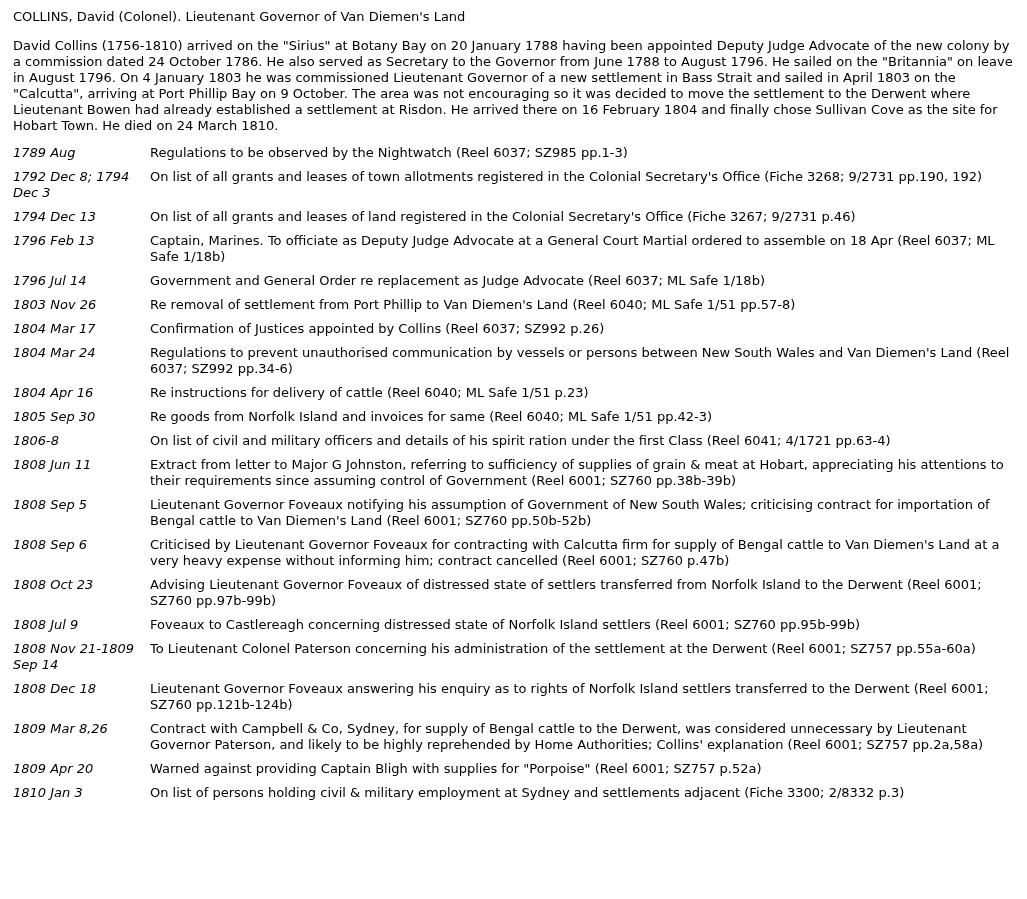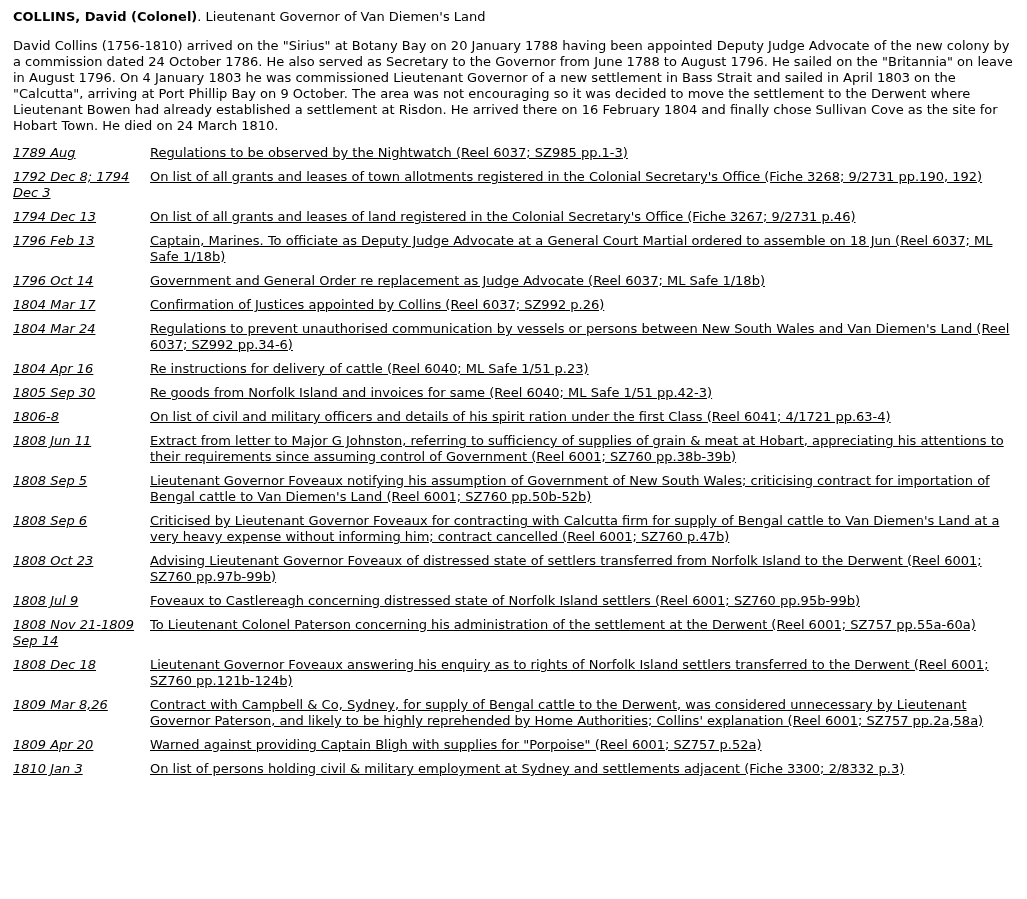--- a/index.html
+++ b/index.html
@@ -16,30 +16,29 @@
   .page {
     width: 1027px;
     box-sizing: border-box;
     padding: 9px 13px 6px 13px;
     background: #ffffff;
   }
   .doc-title {
     margin: 0 0 13px 0;
   }
   .title-name {
-    font-weight: bold;
+    font-weight: normal;
   }
   .bio {
     margin: 3px 0 11px 0;
   }
   table.entries {
     border-collapse: collapse;
     width: 100%;
     table-layout: fixed;
-    text-decoration: underline;
   }
   table.entries td {
     vertical-align: top;
     padding: 0 0 8px 0;
   }
   td.date-cell {
     width: 137px;
     font-style: italic;
   }
   td.desc-cell {
@@ -68,28 +67,32 @@
     <td class="desc-cell">On list of all grants and leases of town allotments registered in the Colonial Secretary's Office (Fiche 3268; 9/2731 pp.190, 192)</td>
   </tr>
 
   <tr>
     <td class="date-cell">1794 Dec 13</td>
     <td class="desc-cell">On list of all grants and leases of land registered in the Colonial Secretary's Office (Fiche 3267; 9/2731 p.46)</td>
   </tr>
 
   <tr>
     <td class="date-cell">1796 Feb 13</td>
-    <td class="desc-cell">Captain, Marines. To officiate as Deputy Judge Advocate at a General Court Martial ordered to assemble on 18 Jun (Reel 6037; ML Safe 1/18b)</td>
+    <td class="desc-cell">Captain, Marines. To officiate as Deputy Judge Advocate at a General Court Martial ordered to assemble on 18 Apr (Reel 6037; ML Safe 1/18b)</td>
   </tr>
 
   <tr>
-    <td class="date-cell">1796 Oct 14</td>
+    <td class="date-cell">1796 Jul 14</td>
     <td class="desc-cell">Government and General Order re replacement as Judge Advocate (Reel 6037; ML Safe 1/18b)</td>
   </tr>
 
+  <tr>
+    <td class="date-cell">1803 Nov 26</td>
+    <td class="desc-cell">Re removal of settlement from Port Phillip to Van Diemen's Land (Reel 6040; ML Safe 1/51 pp.57-8)</td>
+  </tr>
 
   <tr>
     <td class="date-cell">1804 Mar 17</td>
     <td class="desc-cell">Confirmation of Justices appointed by Collins (Reel 6037; SZ992 p.26)</td>
   </tr>
 
   <tr>
     <td class="date-cell">1804 Mar 24</td>
     <td class="desc-cell">Regulations to prevent unauthorised communication by vessels or persons between New South Wales and Van Diemen's Land (Reel 6037; SZ992 pp.34-6)</td>
   </tr>

